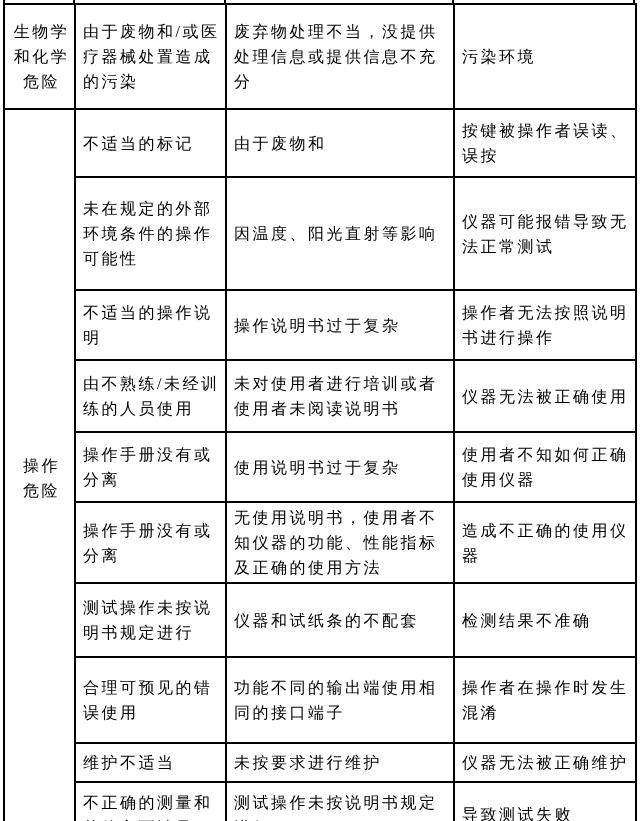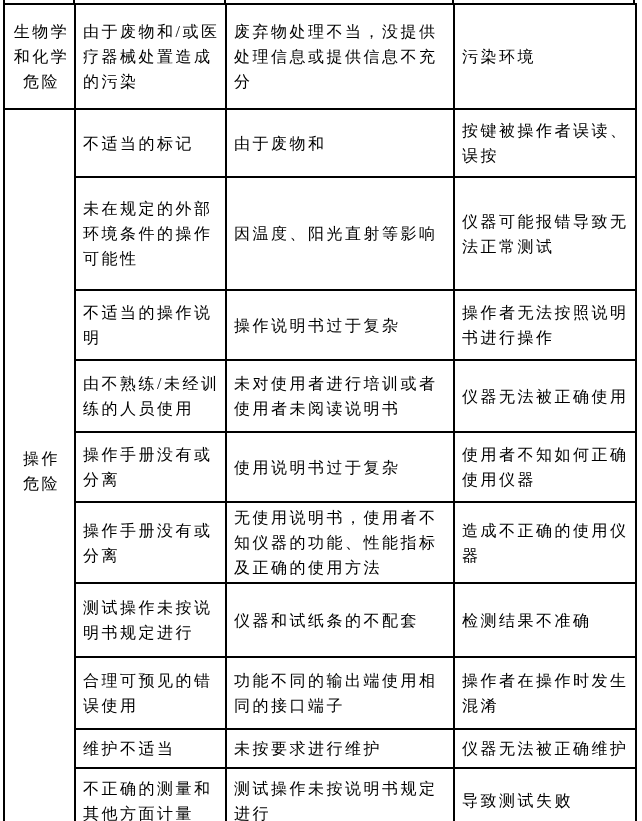--- a/index.html
+++ b/index.html
@@ -109,21 +109,21 @@
     <tr style="height:80px">
       <td class="c2">操作手册没有或分离</td>
       <td class="c3">无使用说明书，使用者不知仪器的功能、性能指标及正确的使用方法</td>
       <td class="c4">造成不正确的使用仪器</td>
     </tr>
     <tr style="height:74px">
       <td class="c2">测试操作未按说明书规定进行</td>
       <td class="c3">仪器和试纸条的不配套</td>
       <td class="c4">检测结果不准确</td>
     </tr>
-    <tr style="height:72px">
+    <tr style="height:86px">
       <td class="c2">合理可预见的错误使用</td>
       <td class="c3">功能不同的输出端使用相同的接口端子</td>
       <td class="c4">操作者在操作时发生混淆</td>
     </tr>
     <tr style="height:39px">
       <td class="c2">维护不适当</td>
       <td class="c3">未按要求进行维护</td>
       <td class="c4">仪器无法被正确维护</td>
     </tr>
     <tr style="height:65px">

